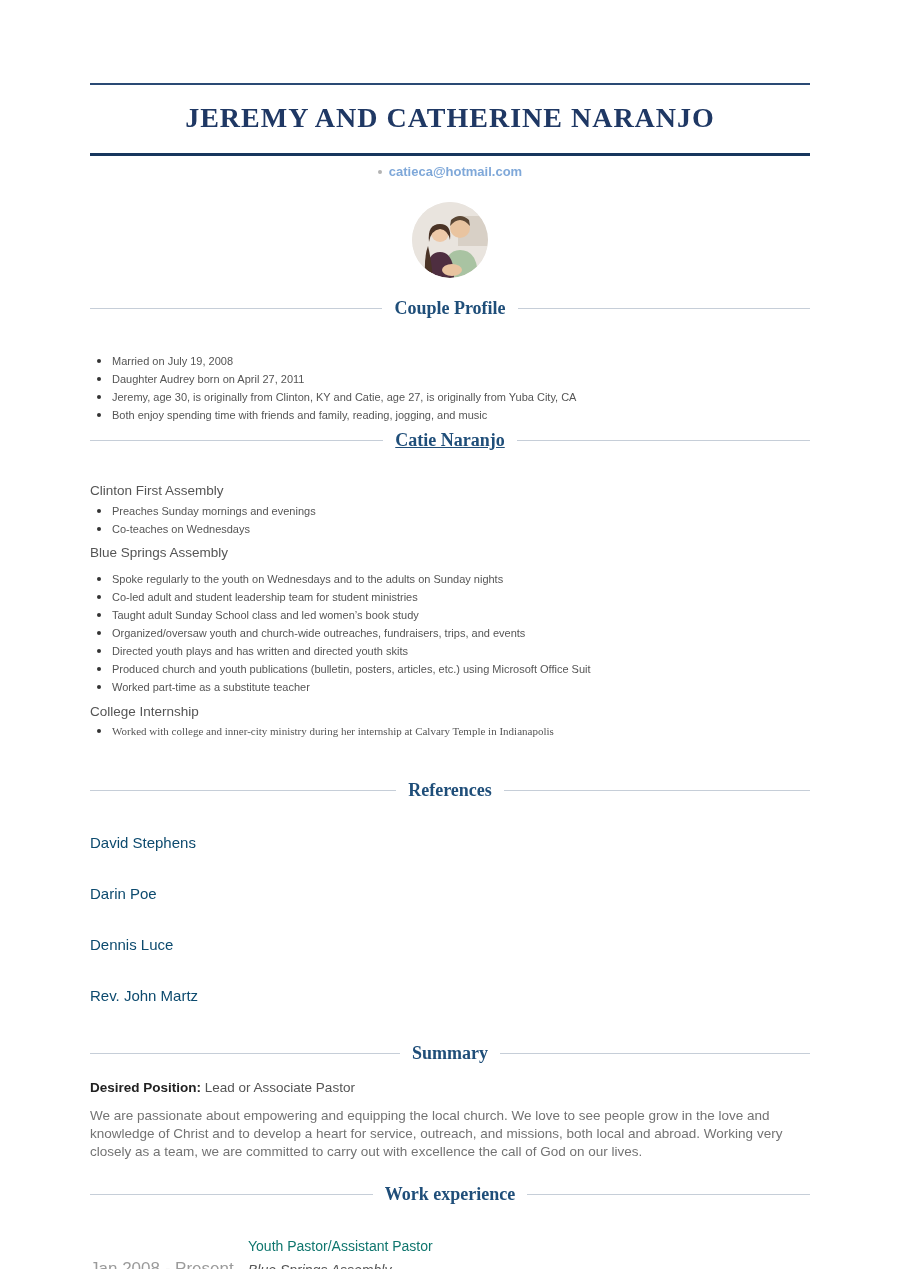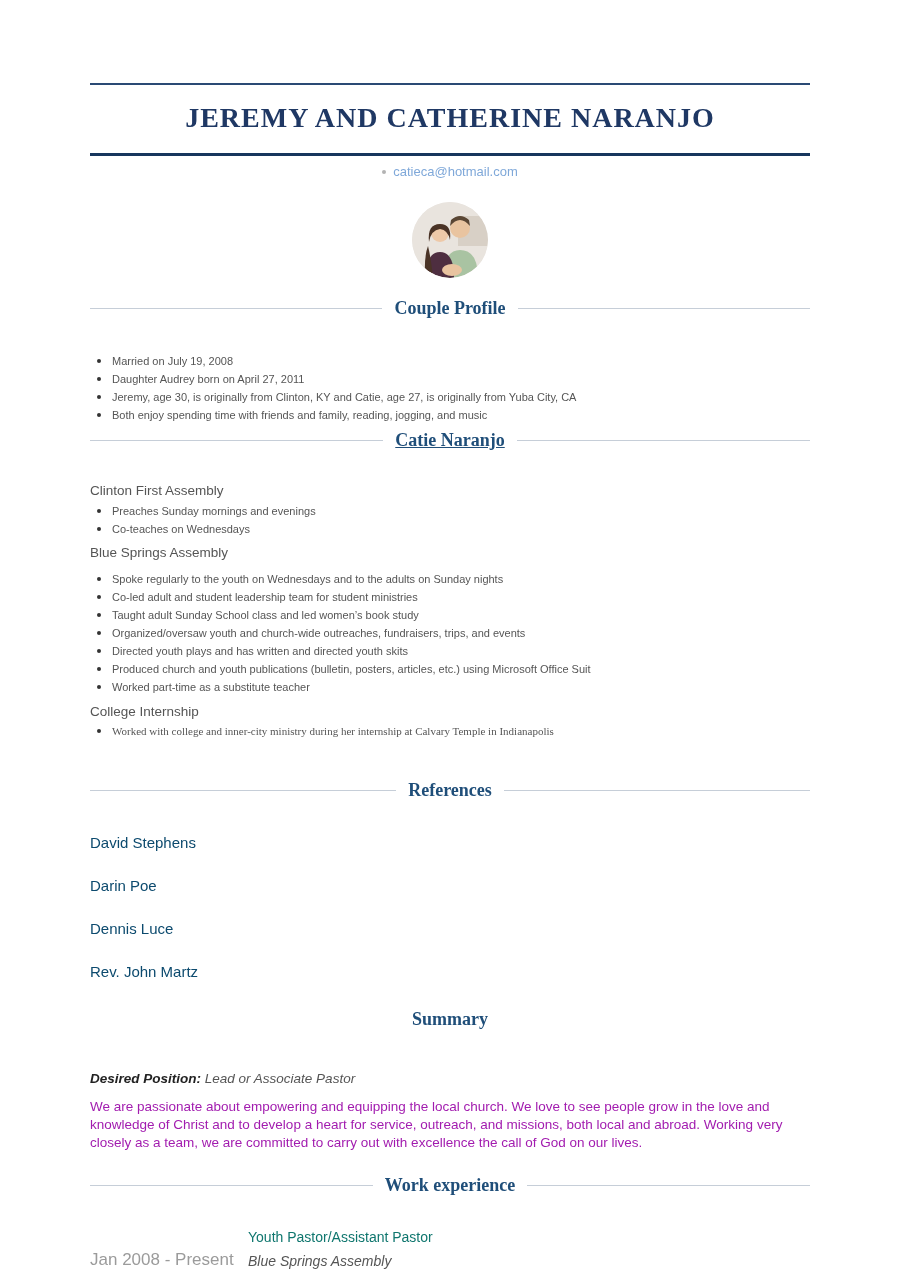--- a/index.html
+++ b/index.html
@@ -16,21 +16,21 @@
   .doc-title {
     margin-top: 13px; text-align: center;
     font-family: "Liberation Serif", serif; font-weight: 700;
     font-size: 28px; line-height: 40px; letter-spacing: 1px;
     color: #1f3864;
   }
   .title-rule { margin-top: 15px; height: 3px; background: #17365d; }
 
   .email-row {
     margin-top: 8px; display: flex; justify-content: center; align-items: center;
-    gap: 7px; font-size: 13px; line-height: 16px;
+    gap: 7px; font-size: 13px; line-height: 16px; font-weight: bold;
   }
   .email-bullet { width: 4px; height: 4px; border-radius: 50%; background: #b3b3b3; }
   .email-link { color: #7fa8d9; text-decoration: none; cursor: pointer; }
 
   .photo-wrap { margin-top: 22px; display: flex; justify-content: center; }
   .photo {
     width: 76px; height: 76px; border-radius: 50%; overflow: hidden;
     background: #e9e5e0;
   }
 
@@ -38,21 +38,21 @@
   .section-heading {
     display: flex; align-items: center; gap: 12px;
     font-family: "Liberation Serif", serif; font-weight: 700;
     font-size: 18px; line-height: 22px; color: #1f4e79;
   }
   .section-heading .rule { flex: 1; height: 1px; background: #c6ced8; }
 
   .mt-couple { margin-top: 19px; }
   .mt-catie { margin-top: 5px; text-decoration: underline; }
   .mt-refs { margin-top: 39px; }
-  .mt-summary { margin-top: 16px; flex-direction: column; }
+  .mt-summary { margin-top: 38px; }
   .mt-work { margin-top: 22px; }
 
   
   ul.bullets { list-style: none; font-size: 11px; line-height: 18px; color: #555555; }
   ul.bullets li { padding-left: 22px; position: relative; }
   ul.bullets li::before {
     content: ""; position: absolute; left: 7px; top: 7px;
     width: 4px; height: 4px; border-radius: 50%; background: #333333;
   }
   .profile-list { margin-top: 33px; }
@@ -61,26 +61,26 @@
   .g0-label { margin-top: 32px; }
   .g0-list  { margin-top: 3px; }
   .g1-label { margin-top: 7px; }
   .g1-list  { margin-top: 9px; }
   .g2-label { margin-top: 8px; }
   .g2-list  { margin-top: 2px; font-family: Liberation Serif, serif; }
 
   
   .ref-name { font-size: 15px; line-height: 16px; color: #0c4a6e; }
   .ref-0 { margin-top: 34px; }
-  .ref-n { margin-top: 27px; }
-
-  
-  .desired-line { margin-top: 29px; font-size: 13.5px; line-height: 16px; color: #555555; font-style: italic; }
+  .ref-n { margin-top: 35px; }
+
+  
+  .desired-line { margin-top: 16px; font-size: 13.5px; line-height: 16px; color: #555555; }
   .desired-label { font-weight: 700; color: #222222; }
-  .summary-paragraph { margin-top: 11px; font-size: 13.5px; line-height: 18px; color: #a21caf; }
+  .summary-paragraph { margin-top: 11px; font-size: 13.5px; line-height: 18px; color: #737373; }
 
   
   .work-entry { margin-top: 33px; display: flex; }
   .work-dates { width: 158px; flex: 0 0 158px; font-size: 17px; line-height: 17px; color: #9b9b9b; margin-top: 22px; }
   .work-main { flex: 1; }
   .work-title { font-size: 14px; line-height: 17px; color: #0f766e; }
   .work-org { margin-top: 7px; font-size: 14px; line-height: 17px; font-style: italic; color: #555555; }
 </style>
 </head>
 <body>

